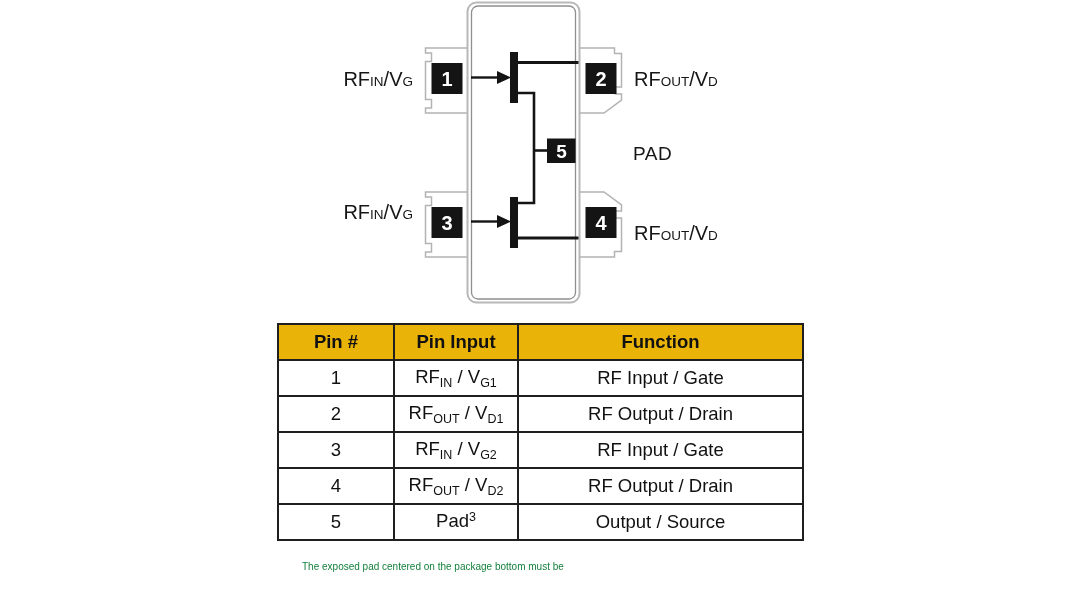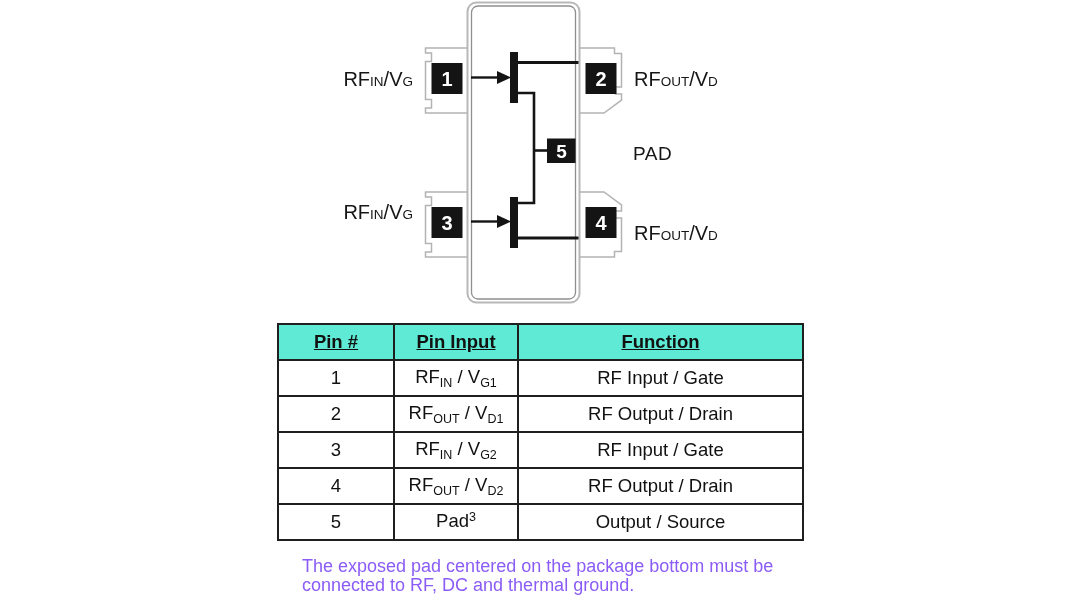--- a/index.html
+++ b/index.html
@@ -16,28 +16,28 @@
   .padtxt { font-family:"Liberation Sans", sans-serif; font-size:19px; fill:#161616; letter-spacing:0.5px; }
   
   .pin-table {
     position:absolute; left:277px; top:323px;
     border-collapse:collapse; table-layout:fixed;
   }
   .pin-table th, .pin-table td {
     border:2px solid #1f1f1f; text-align:center; vertical-align:middle;
     padding:0; color:#111; font-family:"Liberation Sans", sans-serif;
   }
-  .pin-table th { background:#5eead4; font-size:18.5px; font-weight:bold; height:34px;text-decoration:underline; }
+  .pin-table th { background:#eab308; font-size:18.5px; font-weight:bold; height:34px; }
   .pin-table td { background:#ffffff; font-size:18.5px; height:34px; }
   .sb { font-size:12.5px; vertical-align:-4px; }
   .sp { font-size:12.5px; vertical-align:6px; }
   
   .fnote {
     position:absolute; left:302px; top:557px;
-    font-size:18px; line-height:19px; color:#8b5cf6;
+    font-size:10px; line-height:19px; color:#15803d;
   }
 </style>
 </head>
 <body>
 
 <div class="stage">
 
   <svg class="diagram-svg" width="1080" height="315" viewBox="0 0 1080 315">
 
     <path d="M470,48 H425.5 V53 H431.5 V61.5 H425.5 V99.5 H431.5 V108 H425.5 V113 H470 Z" fill="#ffffff" stroke="#b3b3b3" stroke-width="1.5"></path>
@@ -130,16 +130,15 @@
       <tr>
         <td>5</td>
         <td><span>Pad</span><span class="sb"></span><span></span><span class="sb"></span><span class="sp">3</span></td>
         <td>Output / Source</td>
       </tr>
     </tbody>
   </table>
 
   <div class="fnote">
     <div>The exposed pad centered on the package bottom must be</div>
-    <div>connected to RF, DC and thermal ground.</div>
   </div>
 
 </div>
 
 </body></html>

